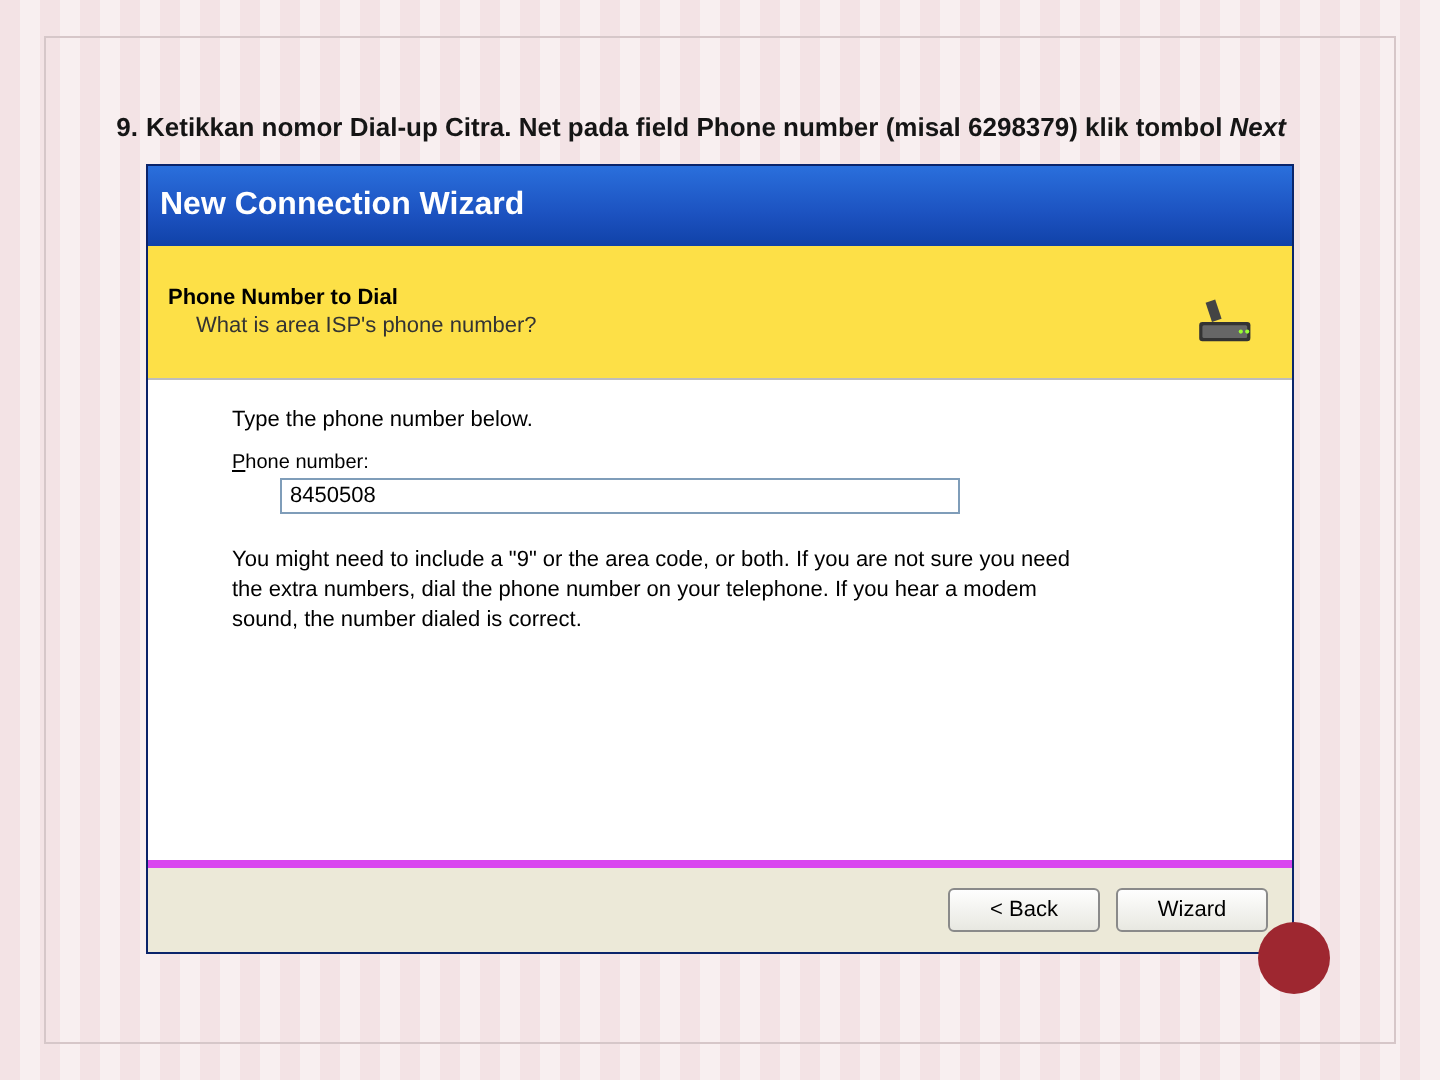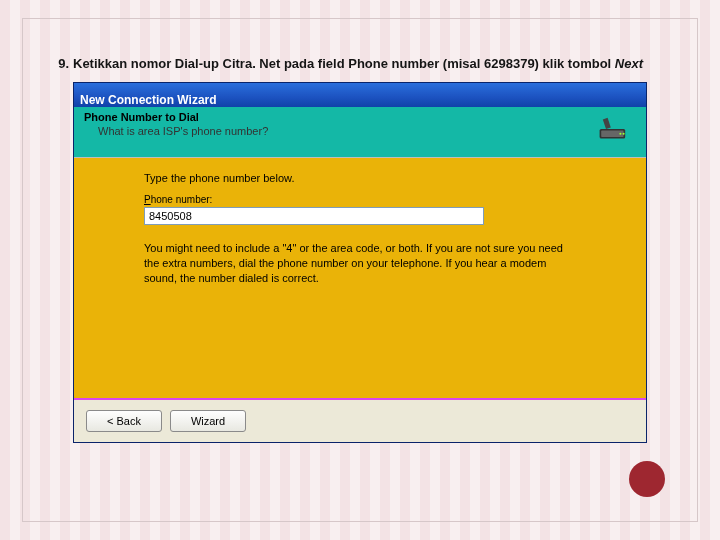--- a/index.html
+++ b/index.html
@@ -29,72 +29,74 @@
   .step-text span.strong { font-weight: bold; font-style: italic; }
   .window {
     margin: 8px 0 0 32px;
     width: 574px;
     background: #ece9d8;
     border: 1px solid #0a246a;
     font-size: 11px;
     color: #000;
   }
   .titlebar {
-    height: 24px;
+    height: 40px;
     background: linear-gradient(180deg,#2a6fdc 0%,#1c52c0 60%,#1042a8 100%);
     color: #fff;
     font-weight: bold;
-    font-size: 12px;
-    display: flex; align-items: flex-end;
+    font-size: 16px;
+    display: flex; align-items: center;
     padding: 0 6px;
   }
   .header-panel {
-    background: #14b8a6;
+    background: #fde047;
     border-bottom: 1px solid #bdbdbd;
-    padding: 4px 10px 10px 10px;
+    padding: 20px 10px 10px 10px;
     display: flex;
     align-items: flex-start;
     justify-content: space-between;
   }
   .header-text { flex: 1; }
   .header-title { font-weight: bold; font-size: 11px; }
   .header-sub { font-size: 11px; margin-left: 14px; margin-top: 2px; color: #333; }
   .header-icon {
     width: 44px; height: 36px;
     display: flex; align-items: center; justify-content: center;
   }
   .header-icon svg { width: 40px; height: 32px; }
   .body-panel {
-    padding: 14px 34px 18px 70px;
-    background: #eab308;
+    padding: 14px 34px 18px 42px;
+    background: #ffffff;
     min-height: 240px;
   }
   .prompt { font-size: 11px; margin-bottom: 10px; }
   .field-label { font-size: 10px; margin-bottom: 2px; }
   .field-label .ul { text-decoration: underline; }
   .input-box {
     width: 340px; height: 18px;
     background: #fff;
     border: 1px solid #7f9db9;
     padding: 1px 4px;
     font-family: Tahoma, sans-serif;
     font-size: 11px;
     color: #000;
+    margin-left: 24px;
   }
   .hint {
     margin-top: 16px;
     font-size: 11px;
     line-height: 1.35;
     color: #000;
     max-width: 430px;
   }
   .button-row {
-    border-top: 2px solid #d946ef;
+    border-top: 4px solid #d946ef;
     padding: 10px 12px;
     display: flex;
+    justify-content: flex-end;
     gap: 8px;
     background: #ece9d8;
   }
   .win-btn {
     min-width: 76px; height: 22px;
     background: linear-gradient(180deg,#fefefe,#e8e8e1);
     border: 1px solid #8a8a8a;
     border-radius: 3px;
     font-size: 11px;
     font-family: Tahoma, sans-serif;
@@ -141,21 +143,21 @@
         </svg>
       </div>
     </div>
 
     <div class="body-panel">
       <div class="prompt">Type the phone number below.</div>
       <div class="field-label">
         <span class="ul">P</span><span>hone number:</span>
       </div>
       <input class="input-box" type="text" value="8450508" style="">
-      <div class="hint">You might need to include a "4" or the area code, or both. If you are not sure you need the extra numbers, dial the phone number on your telephone. If you hear a modem sound, the number dialed is correct.</div>
+      <div class="hint">You might need to include a "9" or the area code, or both. If you are not sure you need the extra numbers, dial the phone number on your telephone. If you hear a modem sound, the number dialed is correct.</div>
     </div>
 
     <div class="button-row">
       <button class="win-btn">&lt; Back</button>
       <button class="win-btn">Wizard</button>
     </div>
   </div>
 
   <div class="accent-dot"></div>
 </div>

